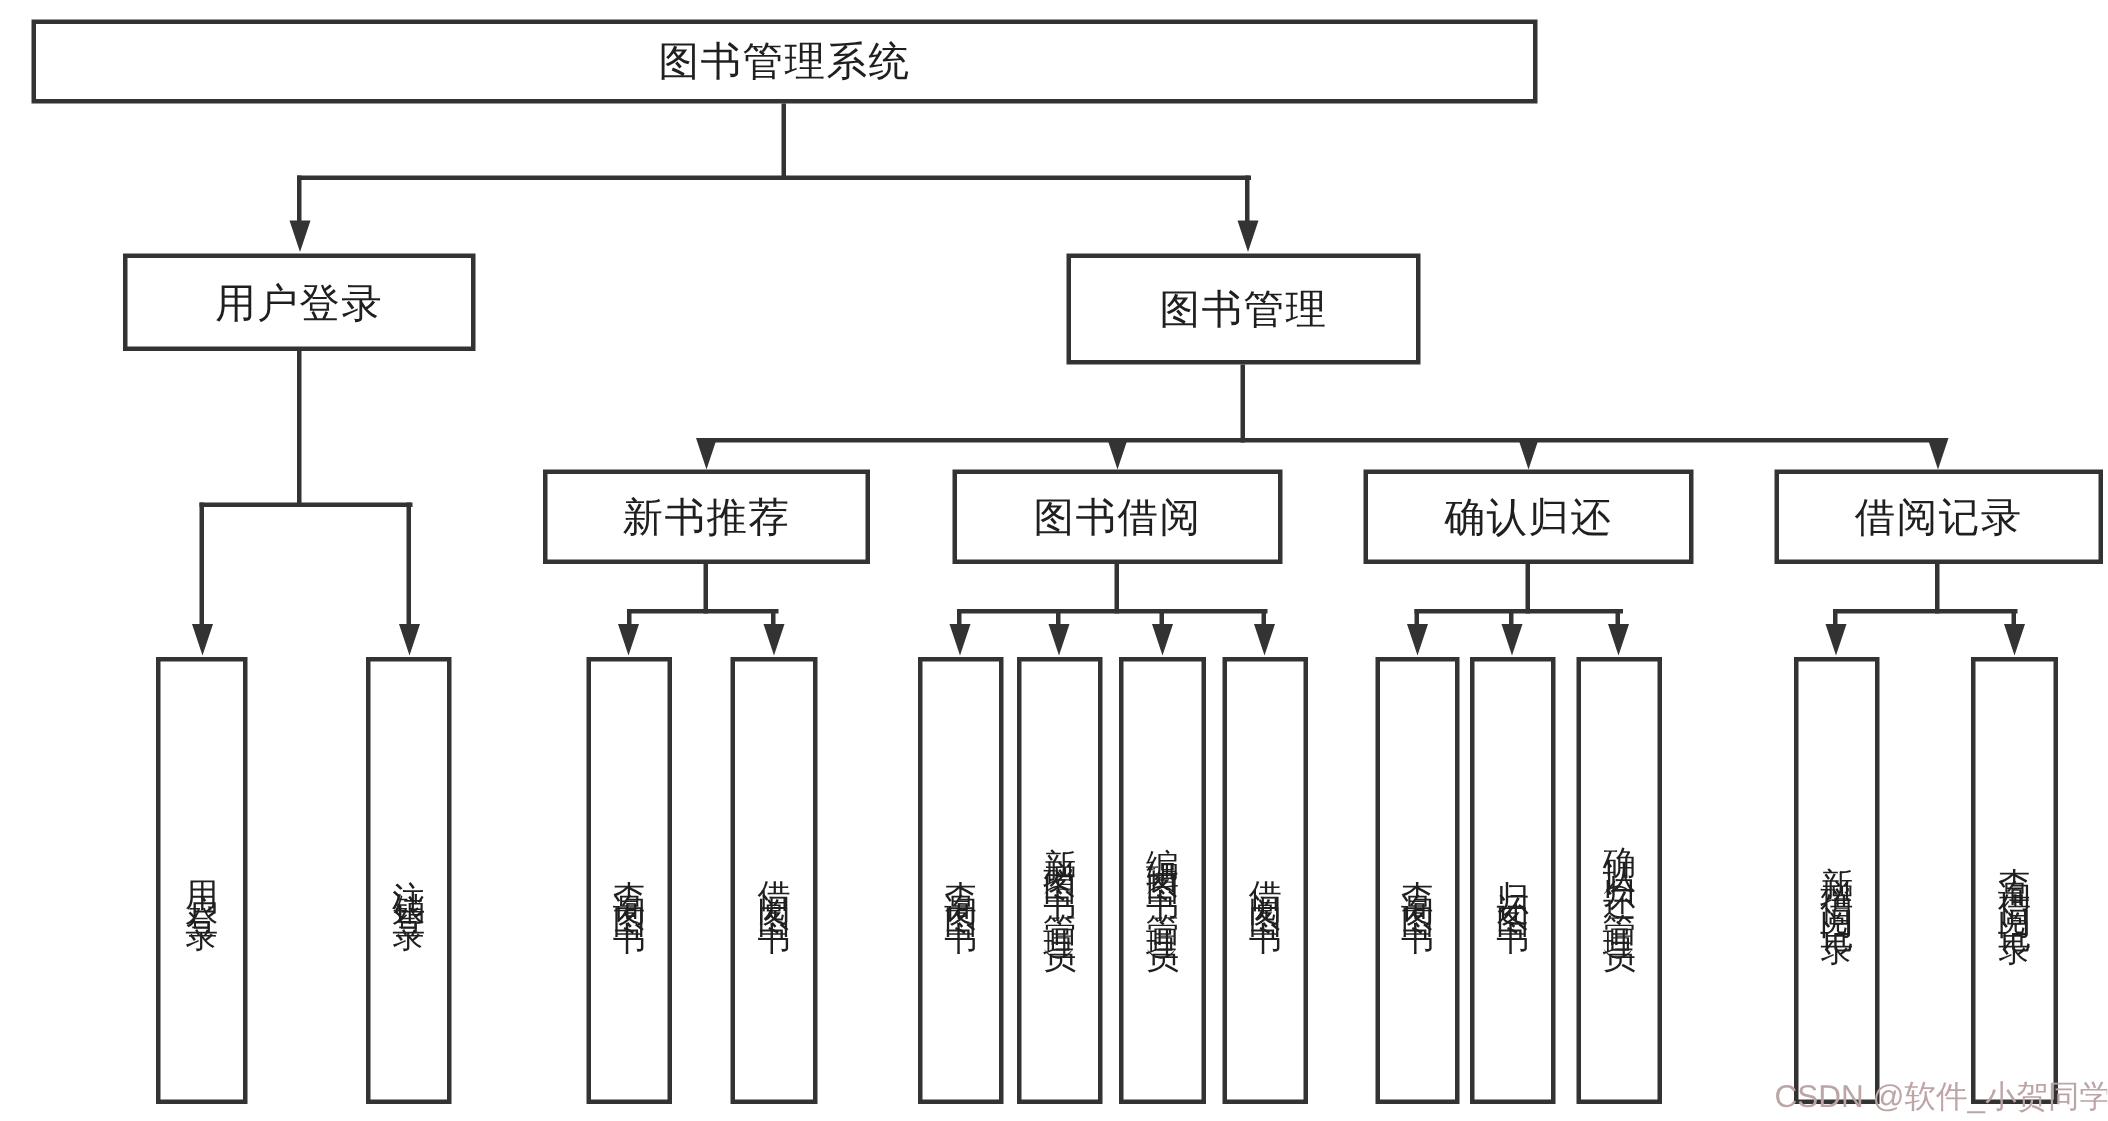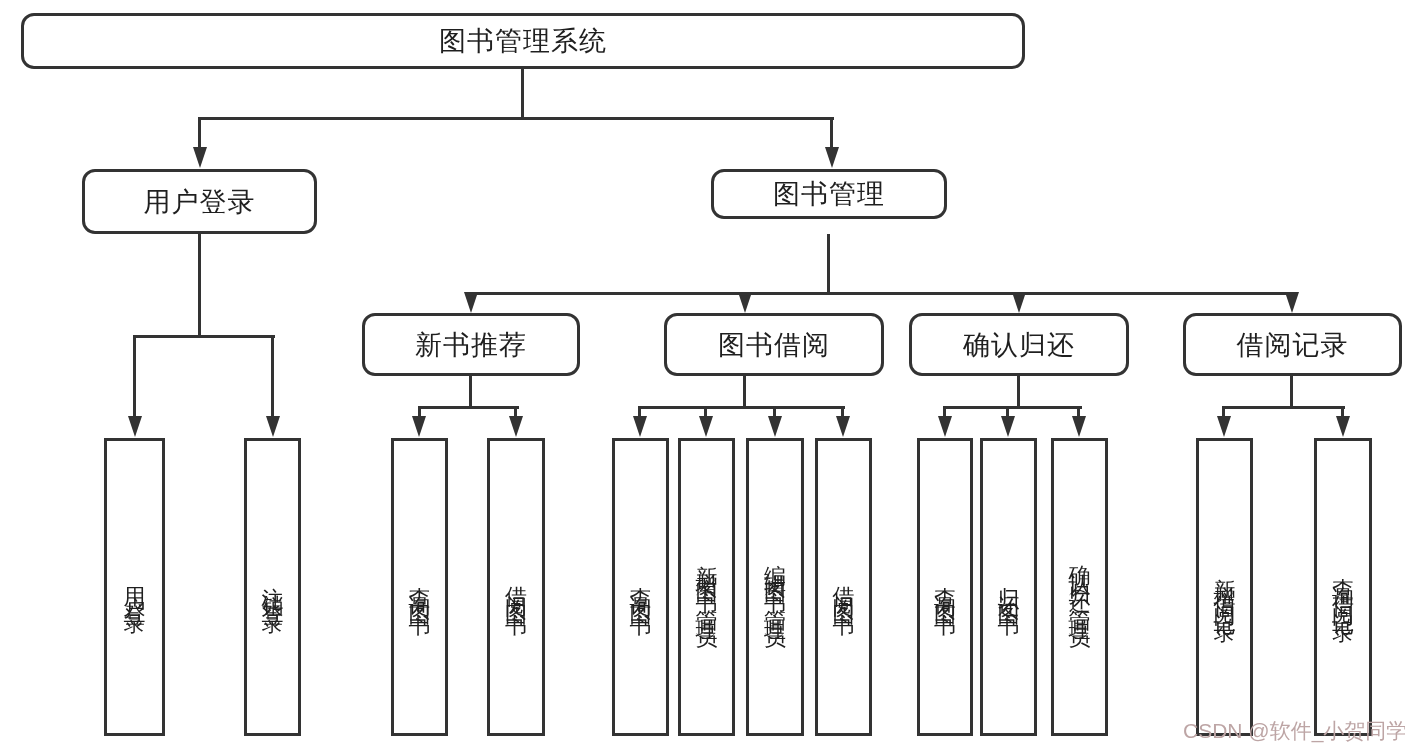--- a/index.html
+++ b/index.html
@@ -22,21 +22,21 @@
   }
   
   .node{
     position:absolute;
     box-sizing:border-box;
     border:3px solid #333333;
     background:#ffffff;
     display:flex;align-items:center;justify-content:center;
     color:#1f1f1f;
   }
-  .node.h{font-size:27px;letter-spacing:1px;white-space:nowrap;border-radius:13px;}
+  .node.h{font-size:27px;letter-spacing:1px;white-space:nowrap;}
   .node.leaf{font-size:22px;}
   .vtext{
     writing-mode:vertical-rl;
     text-orientation:mixed;
     letter-spacing:9px;
     line-height:1;
     white-space:nowrap;
   }
   .watermark{
     position:absolute;
@@ -104,25 +104,25 @@
   <div class="hline" style="left:1222px;top:406px;width:123px;"></div>
   <div class="vline" style="left:1222px;top:406px;height:12px;"></div>
   <div class="arrow" style="left:1217px;top:416px;"></div>
   <div class="vline" style="left:1341px;top:406px;height:12px;"></div>
   <div class="arrow" style="left:1336px;top:416px;"></div>
 
   <div class="node h" style="left:21px;top:13px;width:1004px;height:56px;">图书管理系统</div>
 
   <div class="node h" style="left:82px;top:169px;width:235px;height:65px;">用户登录</div>
 
-  <div class="node h" style="left:711px;top:169px;width:236px;height:50px;">图书管理</div>
+  <div class="node h" style="left:711px;top:169px;width:236px;height:74px;">图书管理</div>
 
   <div class="node h" style="left:362px;top:313px;width:218px;height:63px;">新书推荐</div>
 
-  <div class="node h" style="left:635px;top:313px;width:220px;height:63px;margin-left:29px;">图书借阅</div>
+  <div class="node h" style="left:635px;top:313px;width:220px;height:63px;">图书借阅</div>
 
   <div class="node h" style="left:909px;top:313px;width:220px;height:63px;">确认归还</div>
 
   <div class="node h" style="left:1183px;top:313px;width:219px;height:63px;">借阅记录</div>
 
   <div class="node leaf" style="left:104px;top:438px;width:61px;height:298px;">
     <span class="vtext">用户登录</span>
   </div>
   <div class="node leaf" style="left:244px;top:438px;width:57px;height:298px;">
     <span class="vtext">注销登录</span>

